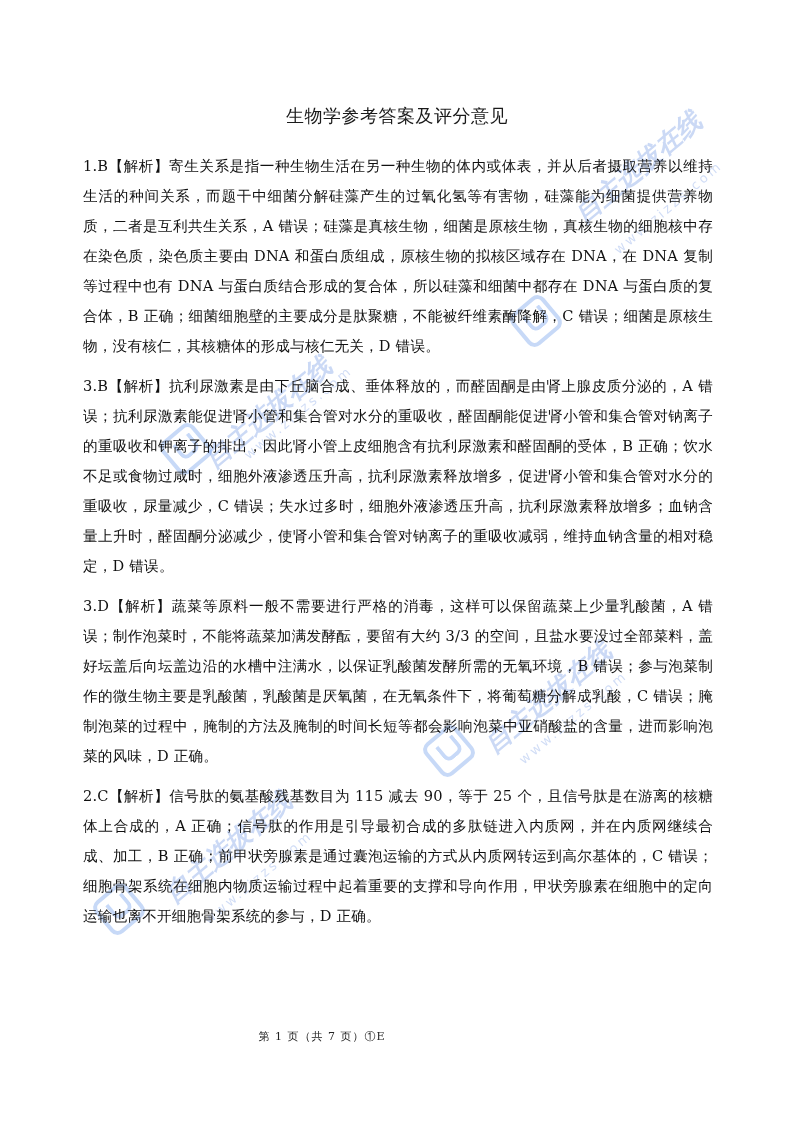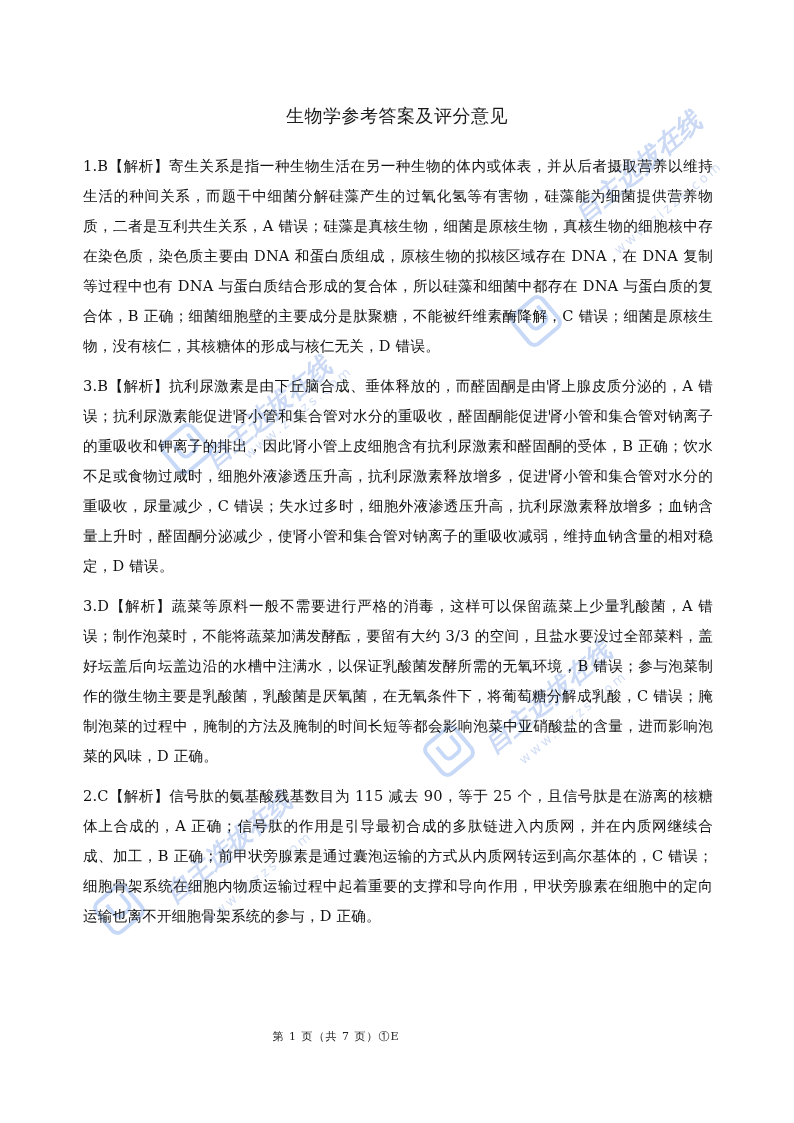--- a/index.html
+++ b/index.html
@@ -5,21 +5,21 @@
     html, body { margin: 0; padding: 0; background: #ffffff; }
     body { width: 794px; height: 1123px; position: relative; overflow: hidden;
            font-family: "DejaVu Serif", "Liberation Serif", serif; color: #111; }
     .page { position: absolute; left: 0; top: 0; width: 794px; height: 1123px; }
     .title { position: absolute; top: 104px; left: 0; width: 794px; text-align: center;
              font-size: 18px; letter-spacing: 0.5px; color: #1a1a1a; }
     .content { position: absolute; left: 73px; top: 141px; width: 650px; }
     .para { font-size: 14.6px; line-height: 30px; text-align: justify; margin: 10px;
             letter-spacing: 0.2px; }
     .footer { position: absolute; top: 1029px; left: 0; width: 644px; text-align: center;
-              font-size: 11px; color: #222; letter-spacing: 1px; padding-left: 14px; }
+              font-size: 11px; color: #222; letter-spacing: 1px; }
     .wm { position: absolute; color: rgba(70,120,220,0.28); font-size: 26px;
           font-style: italic; transform: rotate(-40deg); white-space: nowrap; pointer-events: none;
           font-family: "DejaVu Sans", sans-serif; font-weight: bold; }
     .wm-url { position: absolute; color: rgba(70,120,220,0.25); font-size: 13px;
               transform: rotate(-40deg); white-space: nowrap; pointer-events: none;
               font-family: "DejaVu Sans", sans-serif; letter-spacing: 3px; }
     .wm-logo { position: absolute; width: 34px; height: 34px; border: 4px solid rgba(70,130,230,0.3);
                border-radius: 9px; transform: rotate(-40deg); pointer-events: none; }
     .wm-logo::after { content: ""; position: absolute; left: 8px; top: 6px; width: 14px; height: 16px;
                       border: 4px solid rgba(70,130,230,0.3); border-top: none; border-radius: 0 0 8px 8px; }

